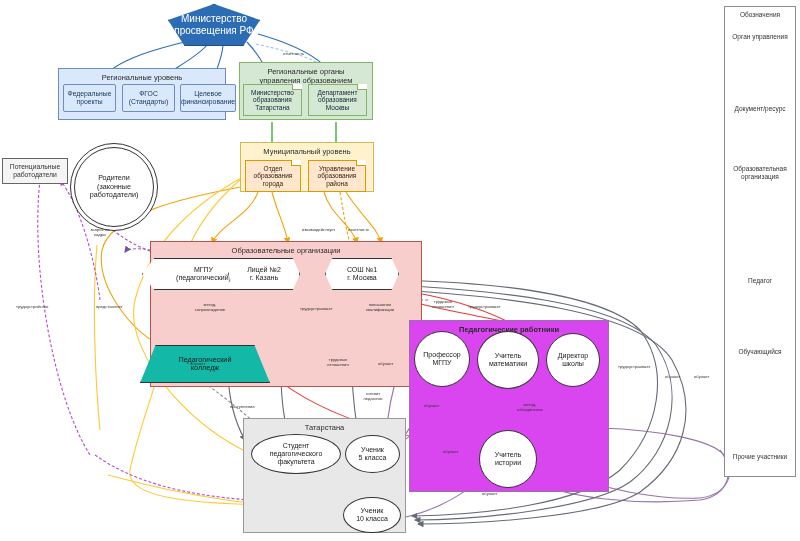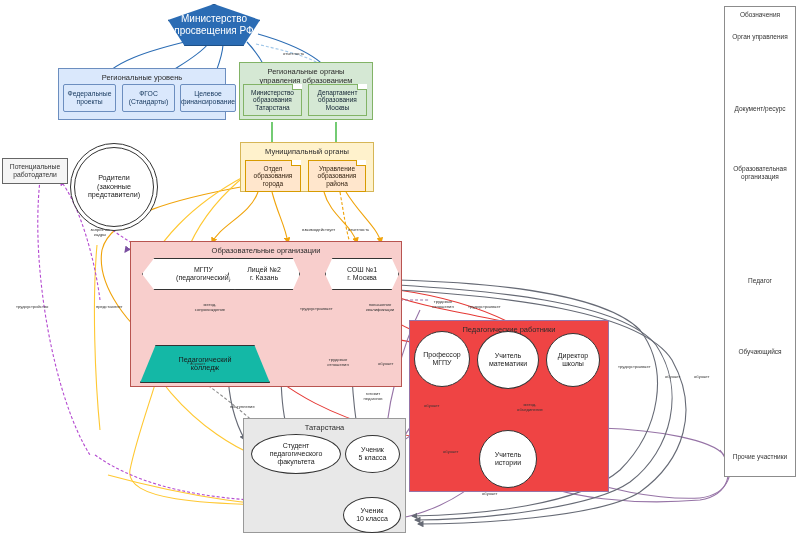--- a/index.html
+++ b/index.html
@@ -41,21 +41,21 @@
   .folder:before,.folder-y:before{content:"";position:absolute;right:-1px;top:-1px;
       width:9px;height:5px;background:#ffffff;border-left:1px solid #82b366;
       border-bottom:1px solid #82b366;}
   .folder-y:before{border-left-color:#d79b00;border-bottom-color:#d79b00;}
 
   
   .g-fed {background:#dae8fc;border:1px solid #6c8ebf;}
   .g-reg {background:#d5e8d4;border:1px solid #82b366;padding-left:24px;}
   .g-mun {background:#fff2cc;border:1px solid #d6b656;}
   .g-edu {background:#f8cecc;border:1px solid #b85450;}
-  .g-ped {background:#ef4444;border:1px solid #9673a6;}
+  .g-ped {background:#d946ef;border:1px solid #9673a6;font-weight:bold;}
   .g-stu {background:#e8e8e8;border:1px solid #999999;}
 
   
   #legend{position:absolute;left:724px;top:6px;width:72px;height:471px;
       background:#ffffff;border:1px solid #8c8c8c;box-sizing:border-box;}
   #legend .ltitle{position:absolute;left:0;right:0;top:4px;text-align:center;
       font-size:6.5px;color:#333;}
   .litem{position:absolute;left:0;right:0;text-align:center;font-size:6.5px;color:#333;
       line-height:1.2;}
 
@@ -177,24 +177,24 @@
   <div class="grp g-fed" style="left:58px;top:68px;width:168px;height:52px;">
     <div class="grp-title">Региональные уровень</div>
   </div>
 
   <div class="grp g-reg" style="left:239px;top:62px;width:134px;height:58px;">
     <div class="grp-title" style="white-space:pre-line">Региональные органы
 управления образованием</div>
   </div>
 
   <div class="grp g-mun" style="left:240px;top:142px;width:134px;height:50px;">
-    <div class="grp-title">Муниципальный органы</div>
-  </div>
-
-  <div class="grp g-edu" style="left:130px;top:241px;width:272px;height:146px;">
+    <div class="grp-title">Муниципальный уровень</div>
+  </div>
+
+  <div class="grp g-edu" style="left:150px;top:241px;width:272px;height:146px;">
     <div class="grp-title">Образовательные организации</div>
   </div>
 
   <div class="grp g-ped" style="left:409px;top:320px;width:200px;height:172px;">
     <div class="grp-title">Педагогические работники</div>
   </div>
 
   <div class="grp g-stu" style="left:243px;top:418px;width:163px;height:115px;">
     <div class="grp-title">Татарстана</div>
   </div>
@@ -285,21 +285,21 @@
 5 класса</span>
   </div>
   <div class="node ell" style="left:343px;top:497px;width:58px;height:36px;">
     <span style="white-space:pre-line">Ученик
 10 класса</span>
   </div>
 
   <div class="node dblcircle" style="left:70px;top:143px;width:88px;height:88px;position:absolute;">
     <span style="white-space:pre-line;position:relative;z-index:2">Родители
 (законные
-представители)</span>
+работодатели)</span>
   </div>
 
   <div class="node note" style="left:2px;top:158px;width:66px;height:26px;">
     <span style="white-space:pre-line">Потенциальные
 работодатели</span>
   </div>
 
   <div class="elabel" style="left:283px;top:52px;">отчетность</div>
   <div class="elabel two" style="left:82px;top:228px;white-space:pre-line">запрос на
 кадры</div>

